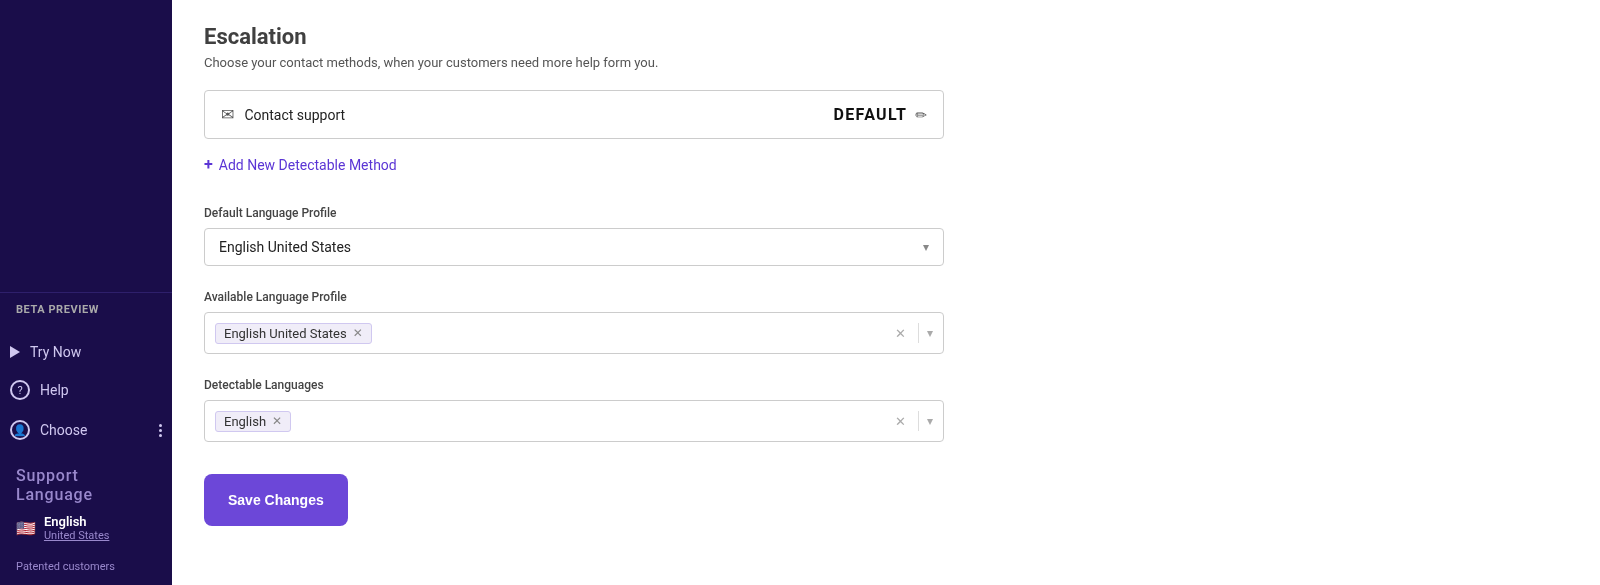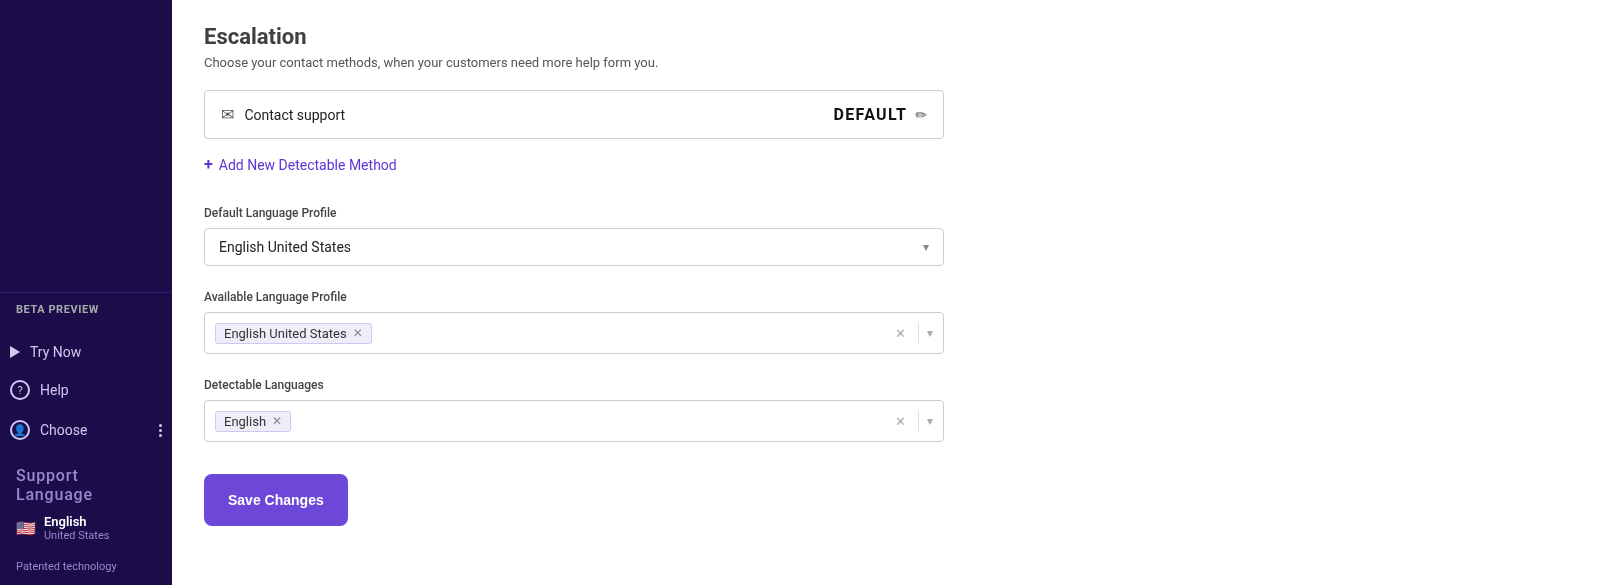--- a/index.html
+++ b/index.html
@@ -102,20 +102,21 @@
       flex: 1;
     }
     .lang-name {
       font-size: 13px;
       font-weight: 600;
       color: #fff;
     }
     .lang-region {
       font-size: 11px;
       color: #9988cc;
+      text-decoration: underline;
     }
     .patented {
       padding: 8px 16px 12px 16px;
       color: #9988cc;
       font-size: 11px;
     }
 
     
     .main-content {
       flex: 1;
@@ -310,21 +311,21 @@
       <span class="flag-icon">🇺🇸</span>
       <div class="lang-text">
         <div class="lang-name">English</div>
         <div class="lang-region">United States</div>
       </div>
       <div class="dots-icon">
         <span></span><span></span><span></span>
       </div>
     </div>
   </div>
-  <div class="patented">Patented technology</div>
+  <div class="patented">Patented customers</div>
 </div>
 
 <div class="main-content">
   <h1 class="page-title">Escalation</h1>
   <p class="page-subtitle">Choose your contact methods, when your customers need more help form you.</p>
 
   <div class="contact-support-row">
     <span class="email-icon">✉</span>
     <span class="contact-support-label">Contact support</span>
     <span class="default-badge">DEFAULT</span>

